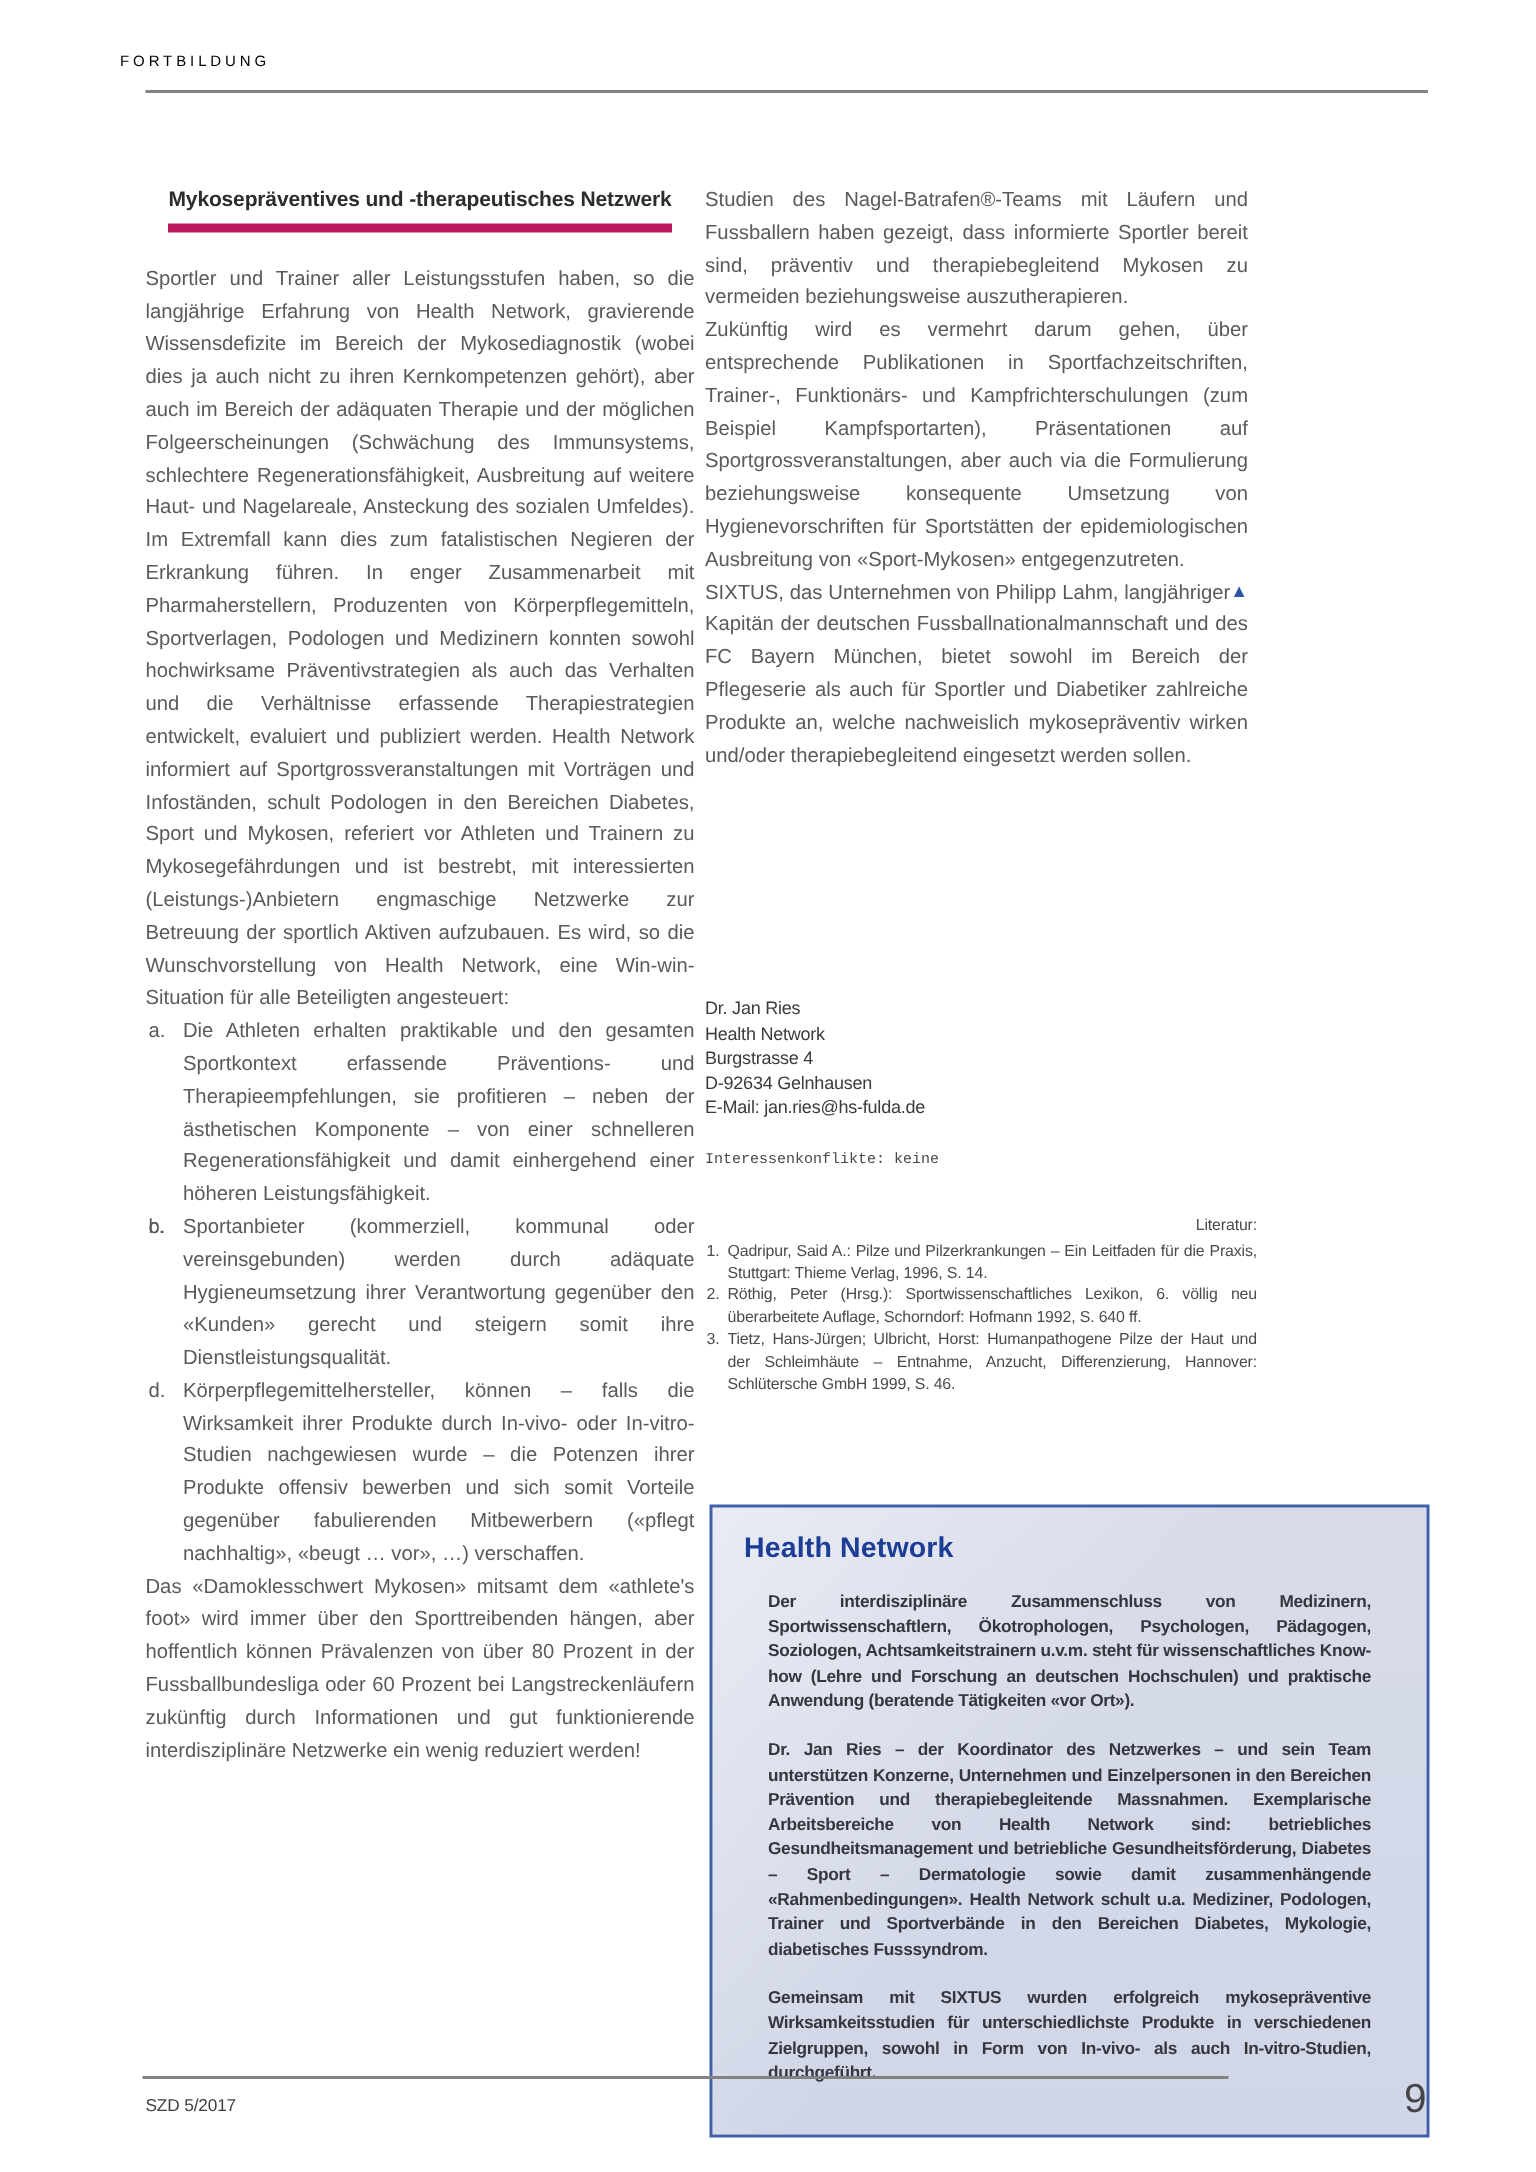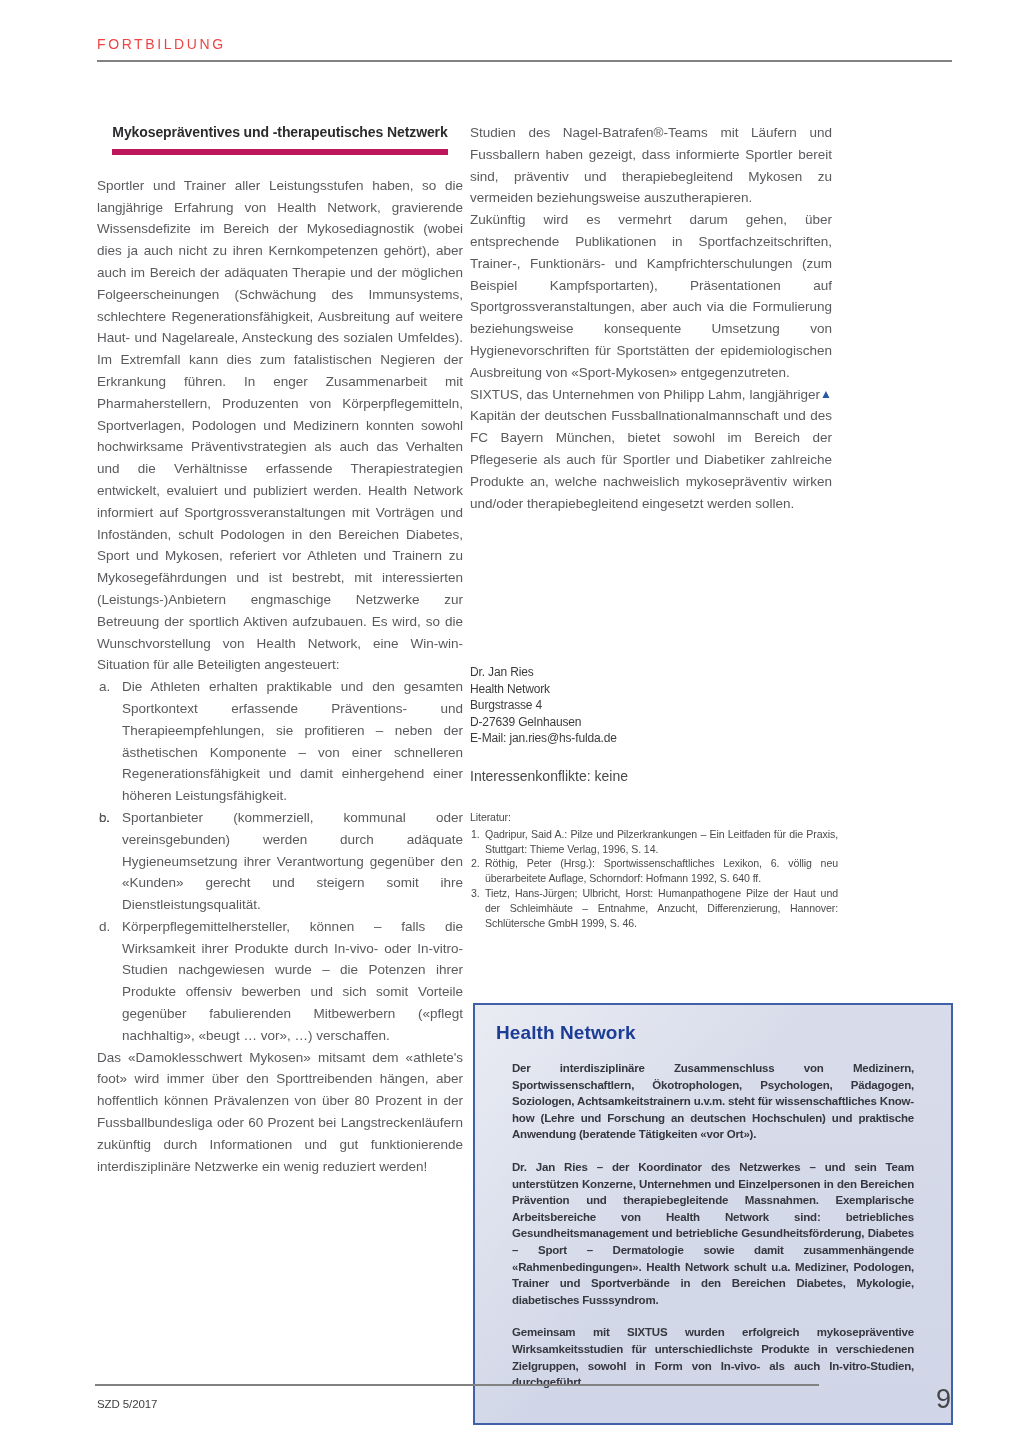--- a/index.html
+++ b/index.html
@@ -4,22 +4,22 @@
 <style>
   * { margin: 0; padding: 0; box-sizing: border-box; }
   html, body { background: #ffffff; }
   body {
     width: 1024px; height: 1448px;
     position: relative;
     font-family: "Liberation Sans", sans-serif;
     -webkit-hyphens: auto; hyphens: auto;
   }
   .header-label {
-    position: absolute; left: 97px; top: 36px;
-    font-size: 14px; letter-spacing: 2.6px; color: #ef4444;
+    position: absolute; left: 80px; top: 36px;
+    font-size: 10px; letter-spacing: 2.6px; color: #000000;
     font-stretch: condensed;
   }
   .header-rule {
     position: absolute; left: 97px; top: 60px;
     width: 855px; height: 2px; background: #828282;
   }
   
   .col-left {
     position: absolute; left: 97px; top: 122px; width: 366px;
     color: #5a5a5e; font-size: 13.5px; line-height: 21.8px; text-align: justify;
@@ -42,28 +42,28 @@
     float: right; color: #2d55a5; font-size: 12px; line-height: 21.8px;
   }
   
   .author {
     position: absolute; left: 470px; top: 664px; width: 362px;
     font-size: 12px; font-weight: normal; line-height: 16.6px;
     color: #3b3b3d; font-stretch: condensed; letter-spacing: -0.15px;
   }
   .conflicts {
     position: absolute; left: 470px; top: 768px; width: 362px;
-    font-size: 14px; color: #48484a; font-stretch: condensed;
+    font-size: 10px; color: #48484a; font-stretch: condensed; font-family: Liberation Mono, monospace;
   }
   .literature {
     position: absolute; left: 470px; top: 810px; width: 368px;
     font-size: 10.6px; line-height: 14.8px; color: #4b4b4d;
     font-stretch: condensed; text-align: justify; letter-spacing: -0.1px;
   }
-  .lit-label { margin-bottom: 2px; text-align: left; }
+  .lit-label { margin-bottom: 2px; text-align: right; }
   .lit-item { position: relative; padding-left: 15px; }
   .lit-item .lit-num { position: absolute; left: 1px; top: 0; }
   
   .infobox {
     position: absolute; left: 473px; top: 1003px; width: 480px; min-height: 338px;
     border: 2px solid #4160aa;
     background:
       linear-gradient(125deg, rgba(255,255,255,0.45) 0%, rgba(255,255,255,0) 45%),
       linear-gradient(#d8dcea 0%, #d0d6e7 100%);
     padding: 17px 21px 16px 21px;
@@ -123,21 +123,21 @@
 <div class="col-right">
   <p class="body">Studien des Nagel-Batrafen®-Teams mit Läufern und Fussballern haben gezeigt, dass informierte Sportler bereit sind, präventiv und therapiebegleitend Mykosen zu vermeiden beziehungsweise auszutherapieren.</p>
   <p class="body">Zukünftig wird es vermehrt darum gehen, über entsprechende Publikationen in Sportfachzeitschriften, Trainer-, Funktionärs- und Kampfrichterschulungen (zum Beispiel Kampfsportarten), Präsentationen auf Sportgrossveranstaltungen, aber auch via die Formulierung beziehungsweise konsequente Umsetzung von Hygienevorschriften für Sportstätten der epidemiologischen Ausbreitung von «Sport-Mykosen» entgegenzutreten.</p>
   <p class="body"><span class="endmark">▲</span><span>SIXTUS, das Unternehmen von Philipp Lahm, langjähriger Kapitän der deutschen Fussballnationalmannschaft und des FC Bayern München, bietet sowohl im Bereich der Pflegeserie als auch für Sportler und Diabetiker zahlreiche Produkte an, welche nachweislich mykosepräventiv wirken und/oder therapiebegleitend eingesetzt werden sollen.</span></p>
 </div>
 
 <div class="author">
   <div>Dr. Jan Ries</div>
   <div>Health Network</div>
   <div>Burgstrasse 4</div>
-  <div>D-27639 Gelnhausen</div>
+  <div>D-92634 Gelnhausen</div>
   <div>E-Mail: jan.ries@hs-fulda.de</div>
 </div>
 
 <div class="conflicts">Interessenkonflikte: keine</div>
 
 <div class="literature">
   <div class="lit-label">Literatur:</div>
   <div class="lit-item">
     <span class="lit-num">1.</span>
     <span>Qadripur, Said A.: Pilze und Pilzerkrankungen – Ein Leitfaden für die Praxis, Stuttgart: Thieme Verlag, 1996, S. 14.</span>

